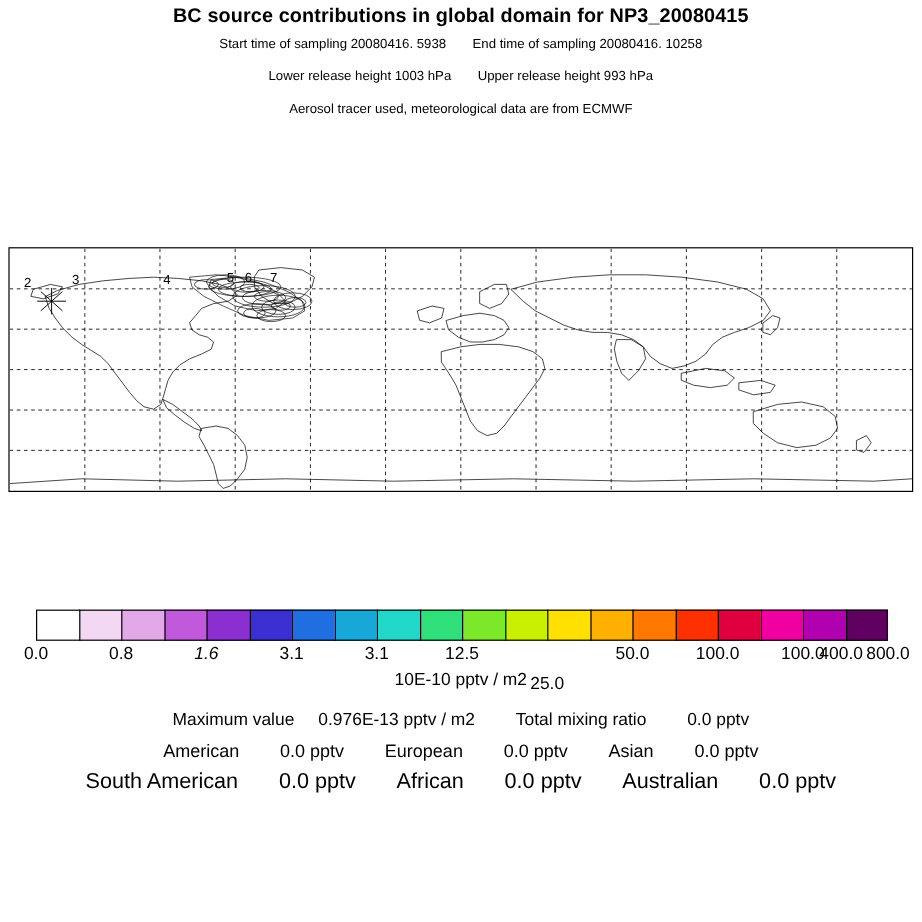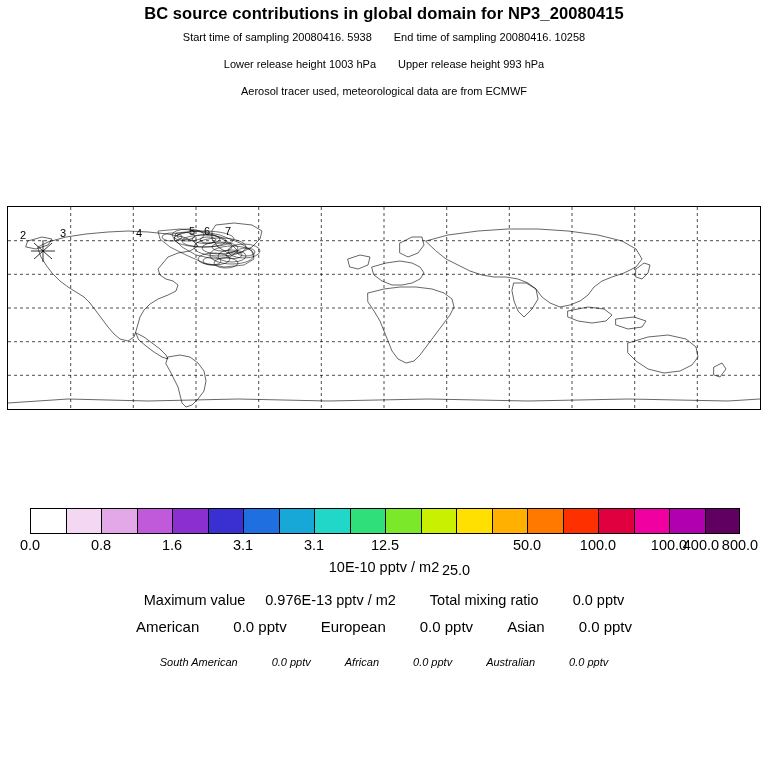--- a/index.html
+++ b/index.html
@@ -127,21 +127,21 @@
   
   .foot-row {
     position: absolute;
     left: 0;
     width: 768px;
     text-align: center;
     font-size: 14.5px;
   }
   #foot-row-1 { top: 592px; }
   #foot-row-2 { top: 618px; font-size: 15px; }
-  #foot-row-3 { top: 656px; font-size: 11px; font-style: italic; }
+  #foot-row-3 { top: 641px; font-size: 18px; }
   .foot-row .sp { display: inline-block; width: 20px; }
   .foot-row .sp-lg { display: inline-block; width: 34px; }
 </style>
 </head>
 <body>
 
 <div class="title">BC  source contributions in global domain for NP3_20080415</div>
 
 <div class="subline subline-1">
   <span>Start time of sampling 20080416.  5938</span><span class="gap"></span><span>End time of sampling 20080416. 10258</span>
@@ -270,21 +270,21 @@
     <div class="cb-cell" style="left: 532.5px; width: 35.5px; background: rgb(255, 48, 0);"></div>
     <div class="cb-cell" style="left: 568px; width: 35.5px; background: rgb(224, 0, 64);"></div>
     <div class="cb-cell" style="left: 603.5px; width: 35.5px; background: rgb(240, 0, 160);"></div>
     <div class="cb-cell" style="left: 639px; width: 35.5px; background: rgb(176, 0, 176);"></div>
     <div class="cb-cell" style="left: 674.5px; width: 35.5px; background: rgb(96, 0, 96);"></div>
   </div>
 <div id="colorbar-frame"></div>
 <div id="colorbar-ticks">
     <div class="cb-tick" style="left: 30px;">0.0</div>
     <div class="cb-tick" style="left: 101px;">0.8</div>
-    <div class="cb-tick" style="left: 172px;">1.6</div>
+    <div class="cb-tick" style="left: 172px; font-style: italic;">1.6</div>
     <div class="cb-tick" style="left: 243px;">3.1</div>
     <div class="cb-tick" style="left: 314px;">3.1</div>
     <div class="cb-tick" style="left: 385px;">12.5</div>
     <div class="cb-tick" style="left: 456px; margin-top: 25px;">25.0</div>
     <div class="cb-tick" style="left: 527px;">50.0</div>
     <div class="cb-tick" style="left: 598px;">100.0</div>
     <div class="cb-tick" style="left: 669px;">100.0</div>
     <div class="cb-tick" style="left: 700.95px;">400.0</div>
     <div class="cb-tick" style="left: 740px;">800.0</div>
   </div>

